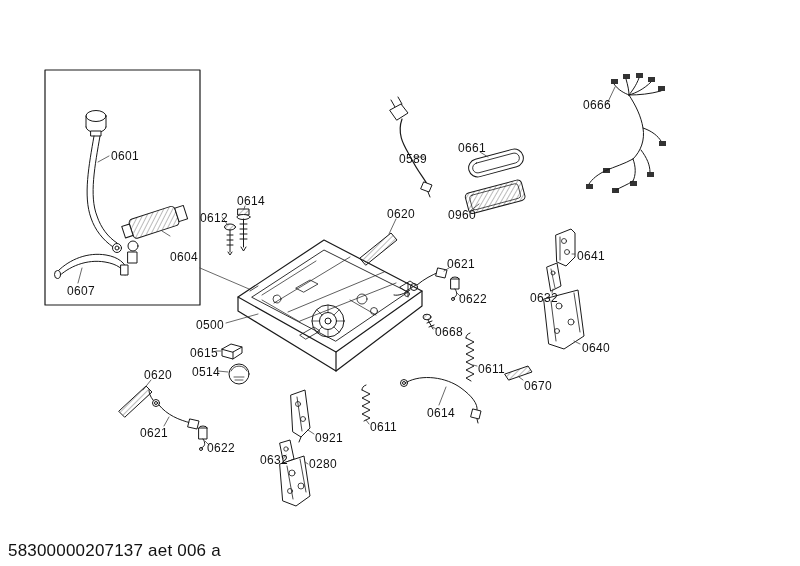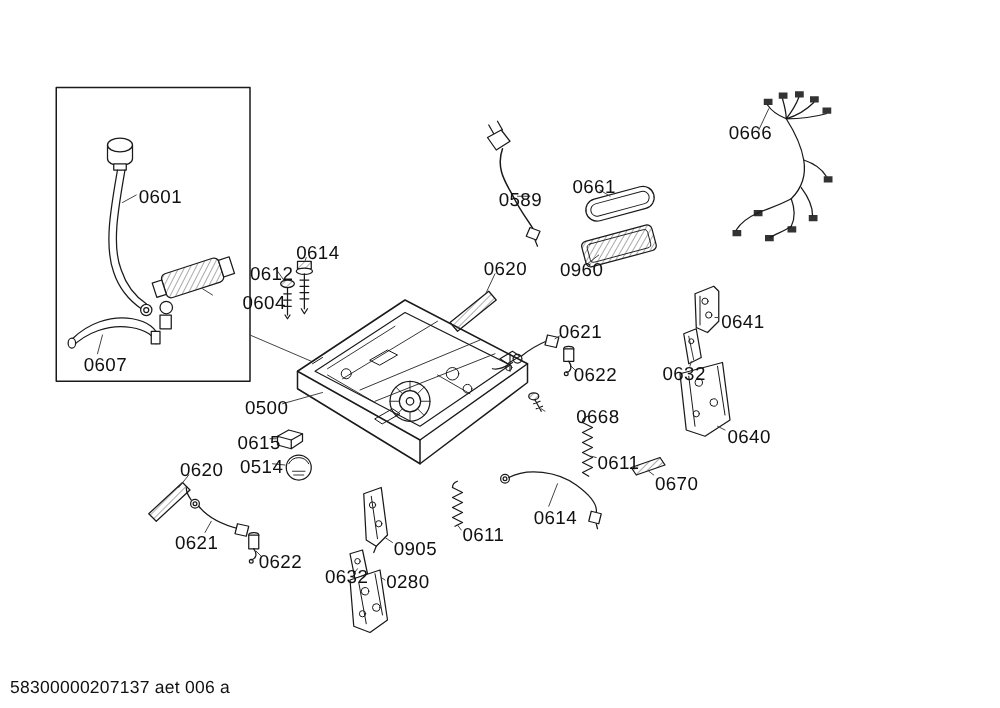--- a/index.html
+++ b/index.html
@@ -1,21 +1,21 @@
 <!DOCTYPE html>
 <html><head>
 <meta charset="utf-8">
 <style>
   html,body{margin:0;padding:0;background:#ffffff;}
   #canvas{position:relative;width:800px;height:566px;background:#ffffff;overflow:hidden;
           font-family:"Liberation Sans", sans-serif;}
   #artwork{position:absolute;left:0;top:0;width:800px;height:566px;}
   #labels-layer{position:absolute;left:0;top:0;width:800px;height:566px;pointer-events:none;}
-  .part-label{position:absolute;font-size:15px;color:#111;letter-spacing:.3px;white-space:nowrap;}
-  .doc-code{position:absolute;left:8px;top:541px;font-size:14px;color:#111;letter-spacing:.2px;}
+  .part-label{position:absolute;font-size:12px;color:#111;letter-spacing:.3px;white-space:nowrap;}
+  .doc-code{position:absolute;left:8px;top:541px;font-size:17px;color:#111;letter-spacing:.2px;}
 </style>
 </head>
 <body>
 
 <div id="canvas">
 
   <svg id="artwork" viewBox="0 0 800 566" xmlns="http://www.w3.org/2000/svg" fill="none" stroke="#1a1a1a" stroke-width="1" stroke-linecap="round" stroke-linejoin="round">
     <defs>
       <pattern id="hatch" width="4" height="4" patternUnits="userSpaceOnUse" patternTransform="rotate(45)">
         <line x1="0" y1="0" x2="0" y2="4" stroke="#555" stroke-width="0.8"></line>
@@ -275,44 +275,44 @@
       <path d="M287,466 L293,499 M300,459 L306,492" stroke-width="0.8"></path>
       <circle cx="292" cy="473" r="3" stroke-width="0.8"></circle>
       <circle cx="301" cy="486" r="3" stroke-width="0.8"></circle>
       <circle cx="290" cy="491" r="2.5" stroke-width="0.8"></circle>
       <path d="M308,464 L305,462" stroke="#444" stroke-width="0.8"></path>
     </g>
   </svg>
 
   <div id="labels-layer">
       <div class="part-label" style="left: 111px; top: 149px;">0601</div>
-      <div class="part-label" style="left: 170px; top: 234px; margin-left: 24px;">0604</div>
+      <div class="part-label" style="left: 170px; top: 250px;">0604</div>
       <div class="part-label" style="left: 67px; top: 284px;">0607</div>
       <div class="part-label" style="left: 200px; top: 211px;">0612</div>
       <div class="part-label" style="left: 237px; top: 194px;">0614</div>
       <div class="part-label" style="left: 387px; top: 207px;">0620</div>
       <div class="part-label" style="left: 399px; top: 152px;">0589</div>
       <div class="part-label" style="left: 458px; top: 141px;">0661</div>
       <div class="part-label" style="left: 583px; top: 98px;">0666</div>
       <div class="part-label" style="left: 448px; top: 208px;">0960</div>
       <div class="part-label" style="left: 577px; top: 249px;">0641</div>
       <div class="part-label" style="left: 447px; top: 257px;">0621</div>
       <div class="part-label" style="left: 459px; top: 292px;">0622</div>
       <div class="part-label" style="left: 530px; top: 291px;">0632</div>
       <div class="part-label" style="left: 196px; top: 318px;">0500</div>
-      <div class="part-label" style="left: 461px; top: 325px;">0668</div>
+      <div class="part-label" style="left: 435px; top: 325px;">0668</div>
       <div class="part-label" style="left: 582px; top: 341px;">0640</div>
       <div class="part-label" style="left: 190px; top: 346px;">0615</div>
       <div class="part-label" style="left: 192px; top: 365px;">0514</div>
       <div class="part-label" style="left: 478px; top: 362px;">0611</div>
       <div class="part-label" style="left: 524px; top: 379px;">0670</div>
       <div class="part-label" style="left: 144px; top: 368px;">0620</div>
       <div class="part-label" style="left: 427px; top: 406px;">0614</div>
       <div class="part-label" style="left: 370px; top: 420px;">0611</div>
       <div class="part-label" style="left: 140px; top: 426px;">0621</div>
-      <div class="part-label" style="left: 315px; top: 431px;">0905</div>
+      <div class="part-label" style="left: 315px; top: 431px;">0921</div>
       <div class="part-label" style="left: 207px; top: 441px;">0622</div>
       <div class="part-label" style="left: 260px; top: 453px;">0632</div>
       <div class="part-label" style="left: 309px; top: 457px;">0280</div>
     </div>
 
   <div class="doc-code">58300000207137 aet 006 a</div>
 </div>
 
 </body></html>

